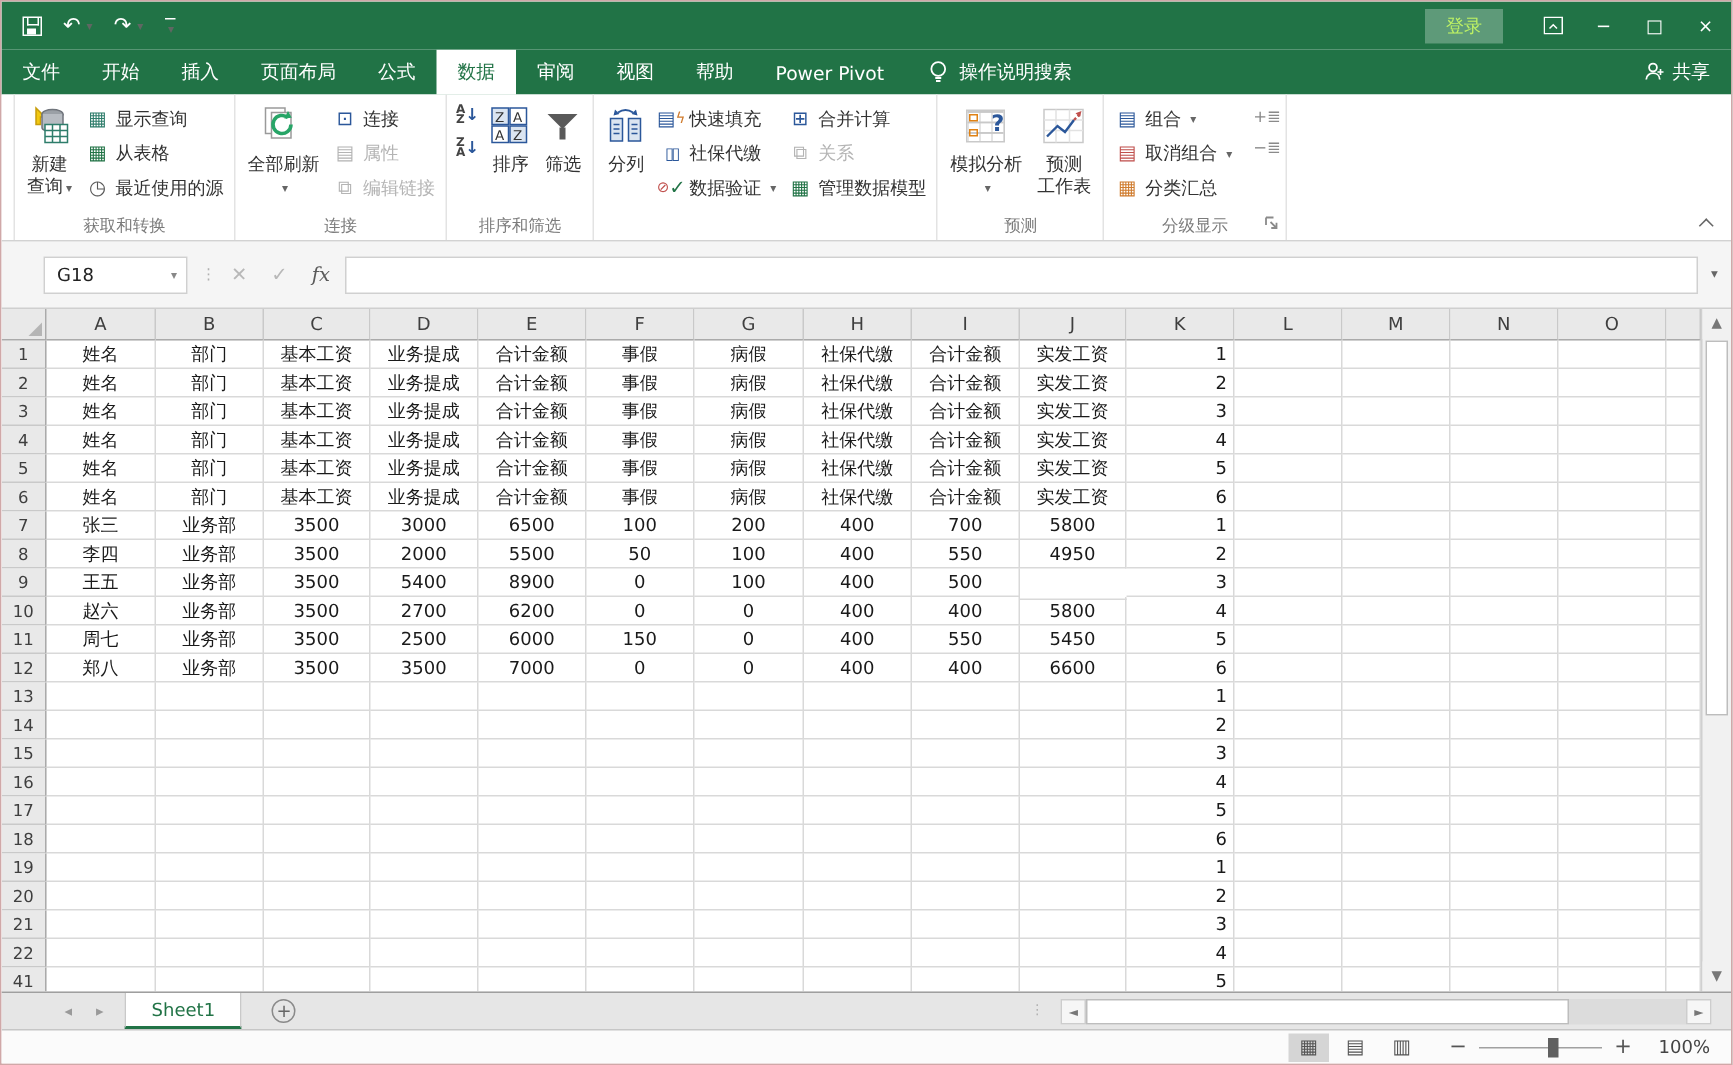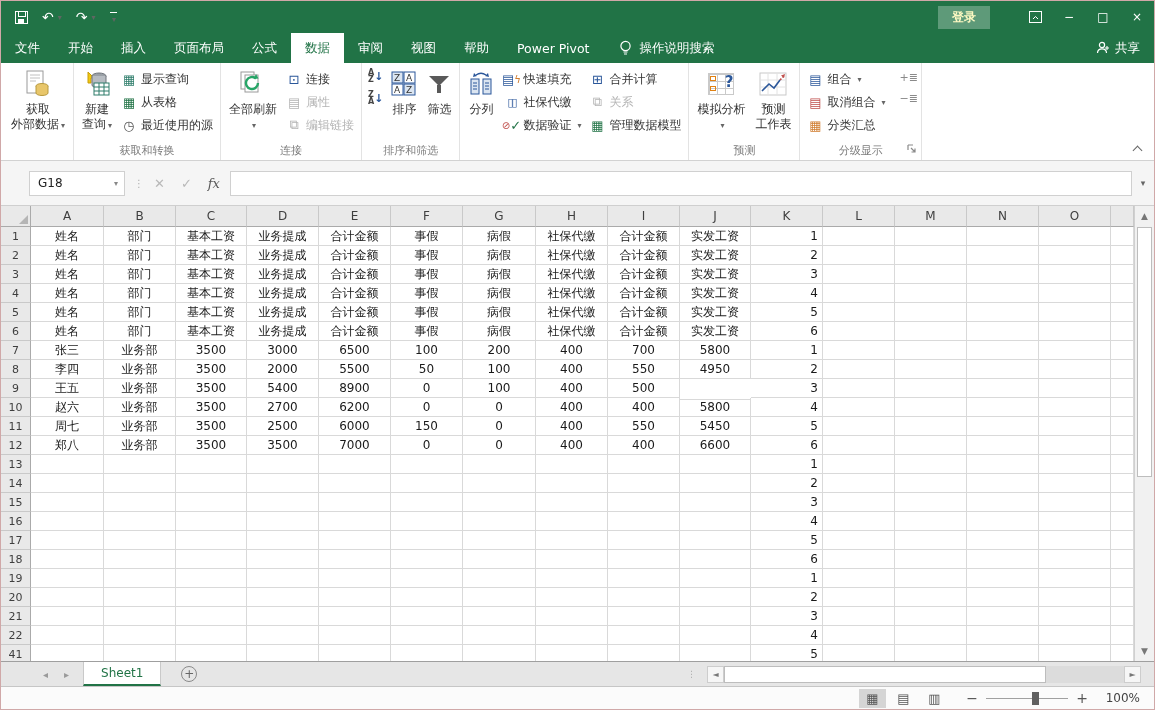--- a/index.html
+++ b/index.html
@@ -13,22 +13,22 @@
   .qat { display:flex; align-items:center; gap:14px; margin-left:14px; }
   .qat .qbtn { display:flex; align-items:center; gap:2px; font-size:14px; cursor:default; }
   .qat .dd { font-size:8px; opacity:.9; }
   .savebox { width:13px; height:13px; border:1.5px solid #fff; position:relative; }
   .savebox:before { content:""; position:absolute; top:0; left:2px; width:6px; height:4px; border:1px solid #fff; border-top:none; }
   .savebox:after  { content:""; position:absolute; bottom:0; left:2px; width:6px; height:4px; background:#fff; }
   .qat-custom { display:flex; flex-direction:column; align-items:center; line-height:5px; font-size:9px; }
   .qat-custom .bar { width:7px; border-top:1px solid #fff; margin-bottom:2px; }
   .wtitle { position:absolute; left:0; right:0; text-align:center; font-size:12.5px; pointer-events:none; }
   .tb-right { margin-left:auto; display:flex; align-items:center; height:100%; }
-  .signin { background:rgba(255,255,255,.28); color:#fef9c3; font-size:12px; padding:3px 14px;
-            margin-right:28px; cursor:default;font-weight:bold; }
+  .signin { background:rgba(255,255,255,.28); color:#bef264; font-size:12px; padding:3px 14px;
+            margin-right:16px; cursor:default; }
   .winbtn { width:34px; height:100%; display:flex; align-items:center; justify-content:center;
             font-size:12px; color:#fff; cursor:default; }
   .ribopt svg { display:block; }
 
   
   .tabrow { height:30px; background:#217346; display:flex; align-items:stretch; color:#fff;
             font-size:12.5px; flex-shrink:0; }
   .mtab { padding:0 14px; display:flex; align-items:center; cursor:default; }
   .mtab.active { background:#fff; color:#217346; }
   .searchbox { display:flex; align-items:center; gap:7px; margin-left:16px; cursor:default; }
@@ -208,34 +208,20 @@
           <path d="M1.5 12 C1.5 9 4 7.8 6 7.8 C8 7.8 10.5 9 10.5 12" fill="none" stroke="#fff" stroke-width="1.2"></path>
           <path d="M11 5 v4 M9 7 h4" stroke="#fff" stroke-width="1.1"></path>
         </svg>
       <span>共享</span>
     </div>
   </div>
 
   <div class="ribbon">
 
     <div class="rgroup">
-      <div class="rg-body">
-        <div class="lbtn">
-          <div class="libox">
-            <svg width="26" height="28" viewBox="0 0 26 28">
-                <rect x="2" y="1" width="16" height="22" fill="#fff" stroke="#9a9a9a"></rect>
-                <path d="M5 5 h10 M5 8 h10 M5 11 h6" stroke="#c0c0c0"></path>
-                <ellipse cx="17" cy="16" rx="6" ry="2.5" fill="#e8c66a" stroke="#b89a3e"></ellipse>
-                <path d="M11 16 v7 a6 2.5 0 0 0 12 0 v-7" fill="#e8c66a" stroke="#b89a3e"></path>
-              </svg>
-          </div>
-          <div>获取</div>
-          <div><span>外部数据</span><span class="dd">▾</span></div>
-        </div>
-      </div>
       <div class="rg-label"></div>
     </div>
 
     <div class="rgroup">
       <div class="rg-body">
         <div class="lbtn">
           <div class="libox">
             <svg width="30" height="28" viewBox="0 0 30 28">
                 <path d="M6 2 L12 8 H9 v5 H6 Z" fill="#f2c811" stroke="#c79d0a"></path>
                 <ellipse cx="17" cy="6" rx="7" ry="3" fill="#9aa0a6" stroke="#70757c"></ellipse>

